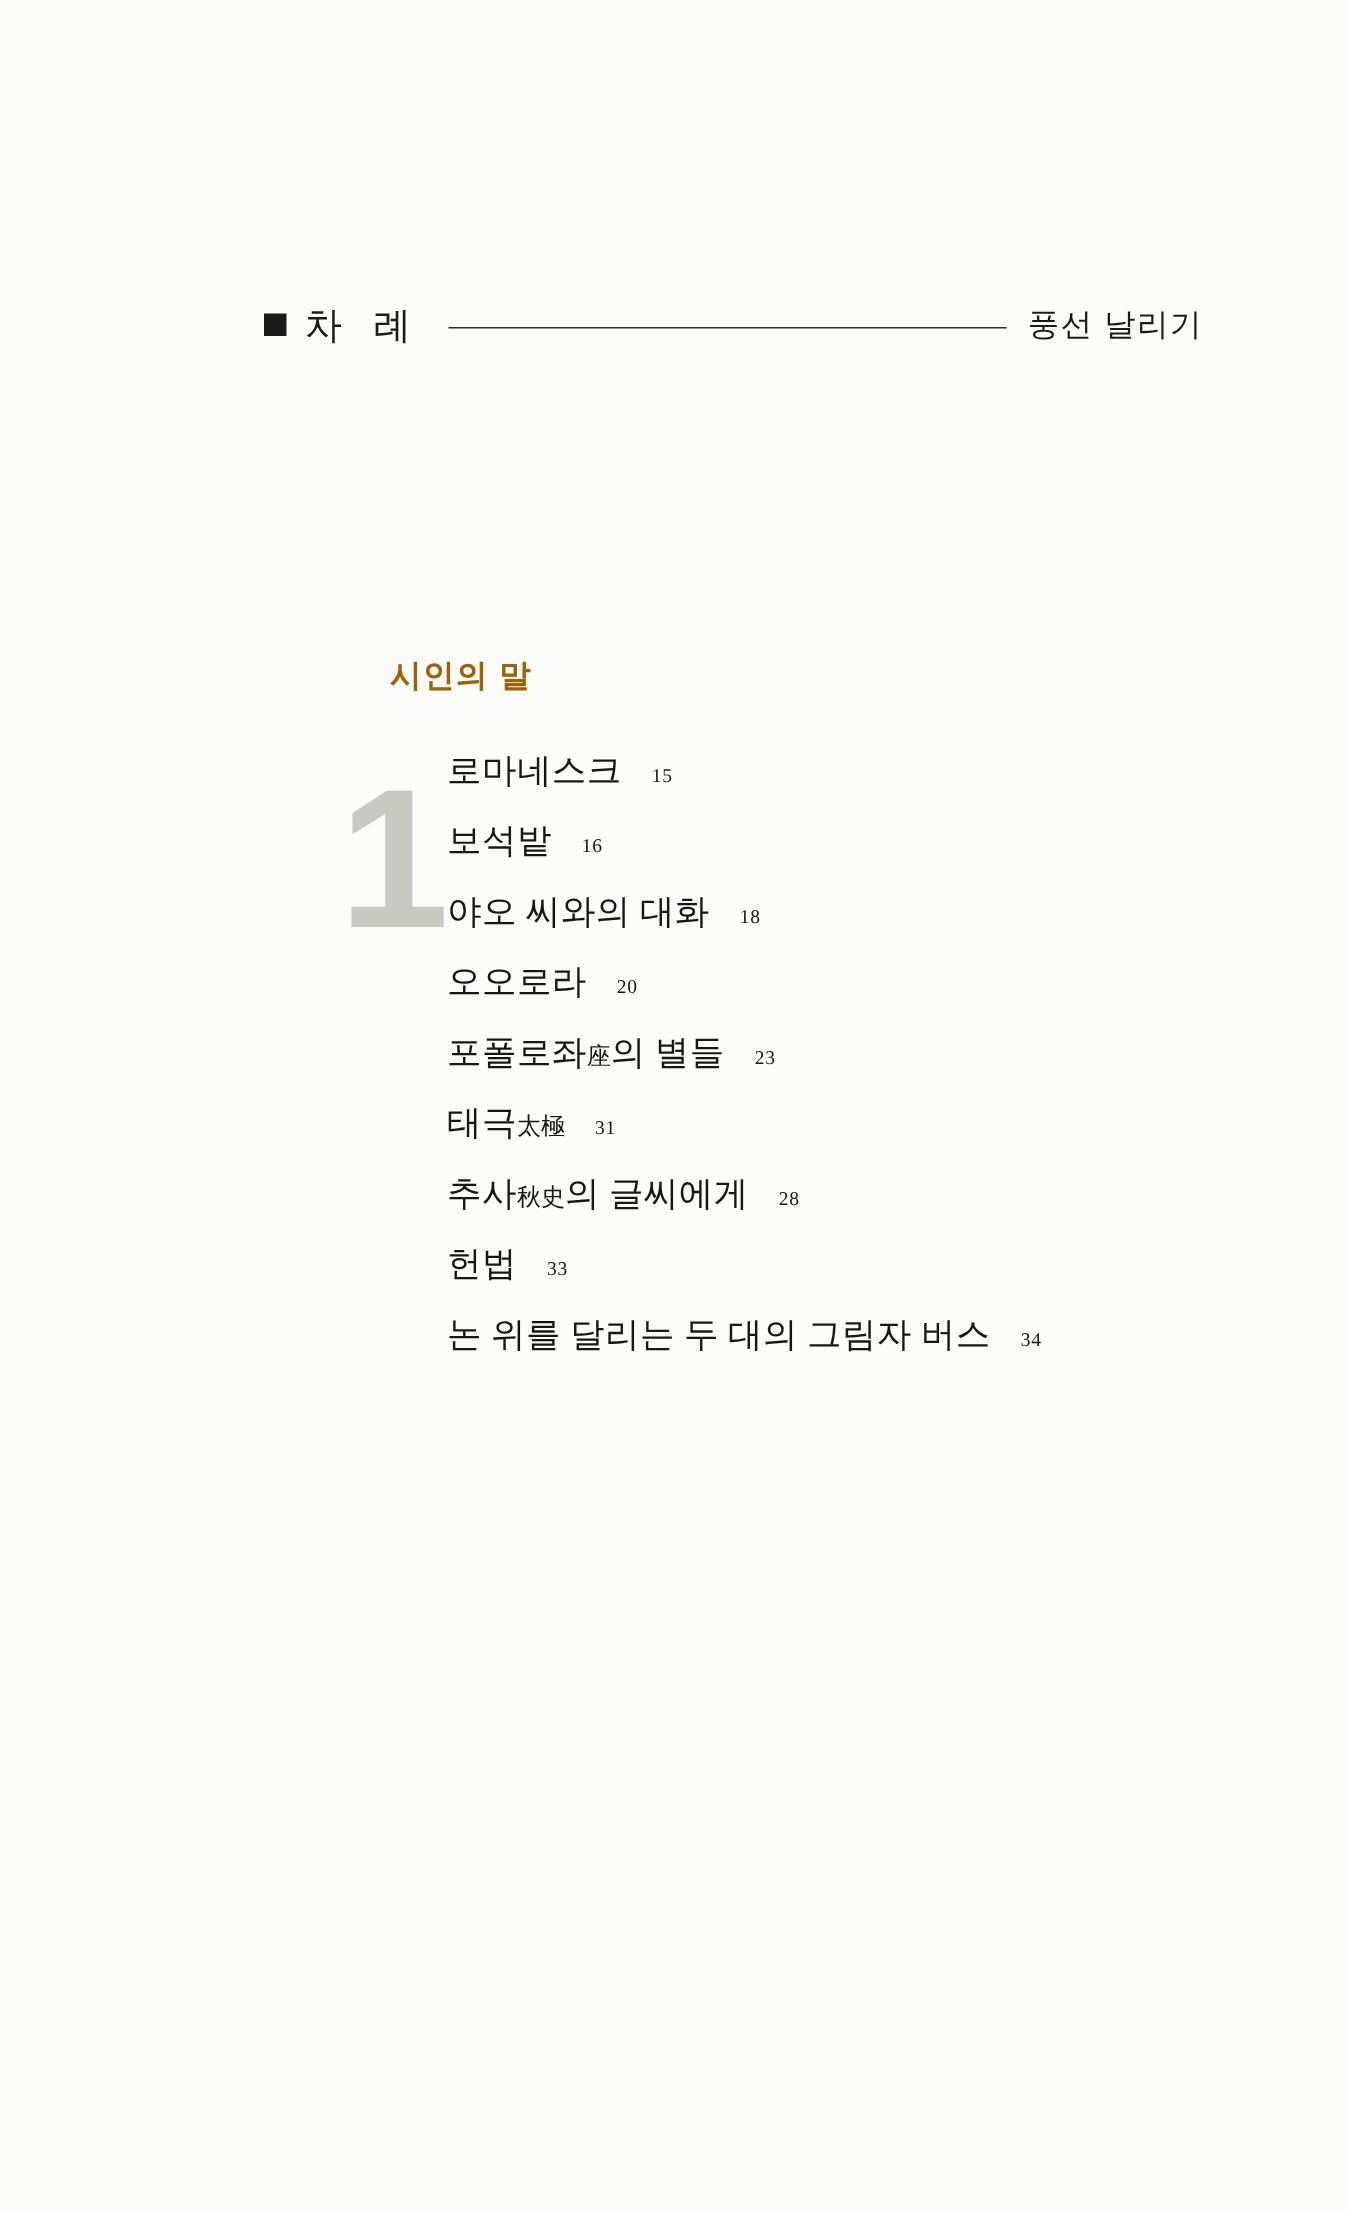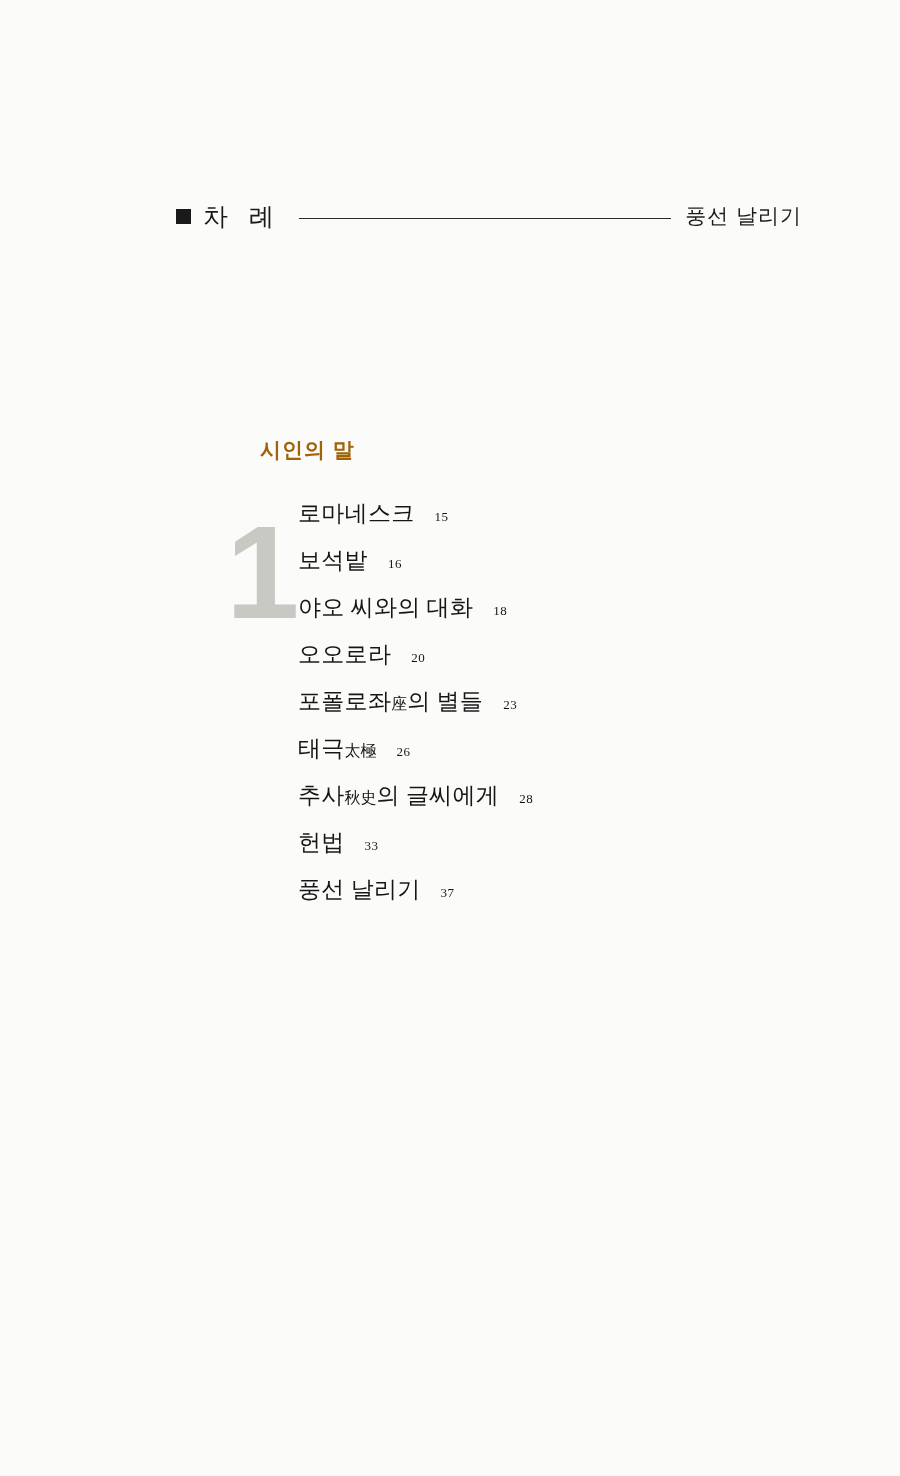--- a/index.html
+++ b/index.html
@@ -156,34 +156,34 @@
 
         <div class="entry">
           <span>오오로라</span><span class="page-num">20</span>
         </div>
 
         <div class="entry">
           <span>포폴로좌</span><span class="hanja">座</span><span>의 별들</span><span class="page-num">23</span>
         </div>
 
         <div class="entry">
-          <span>태극</span><span class="hanja">太極</span><span></span><span class="page-num">26</span>
+          <span>태극</span><span class="hanja">太極</span><span></span><span class="page-num">31</span>
         </div>
 
         <div class="entry">
           <span>추사</span><span class="hanja">秋史</span><span>의 글씨에게</span><span class="page-num">28</span>
         </div>
 
 
         <div class="entry">
           <span>헌법</span><span class="page-num">33</span>
         </div>
 
+        <div class="entry">
+          <span>논 위를 달리는 두 대의 그림자 버스</span><span class="page-num">34</span>
+        </div>
 
-        <div class="entry">
-          <span>풍선 날리기</span><span class="page-num">37</span>
-        </div>
 
       </div>
     </div>
   </div>
 
 </div>
 
 </body></html>

